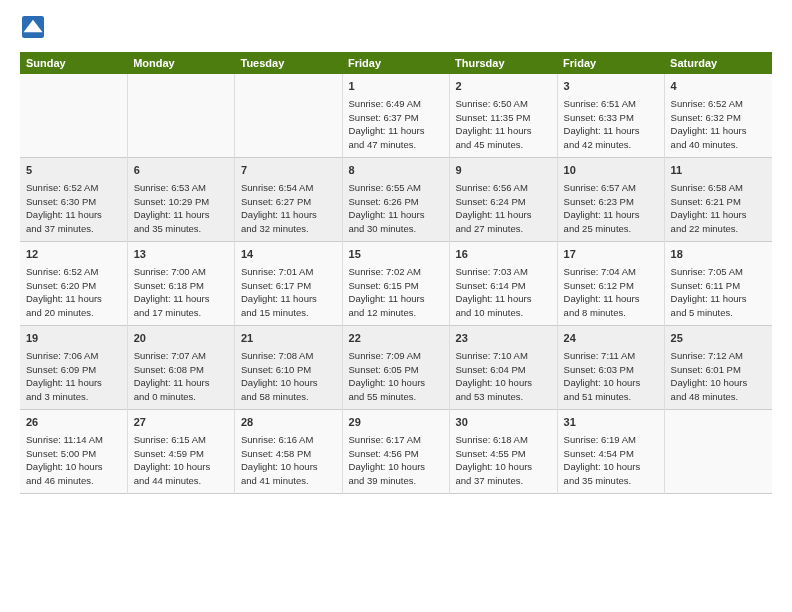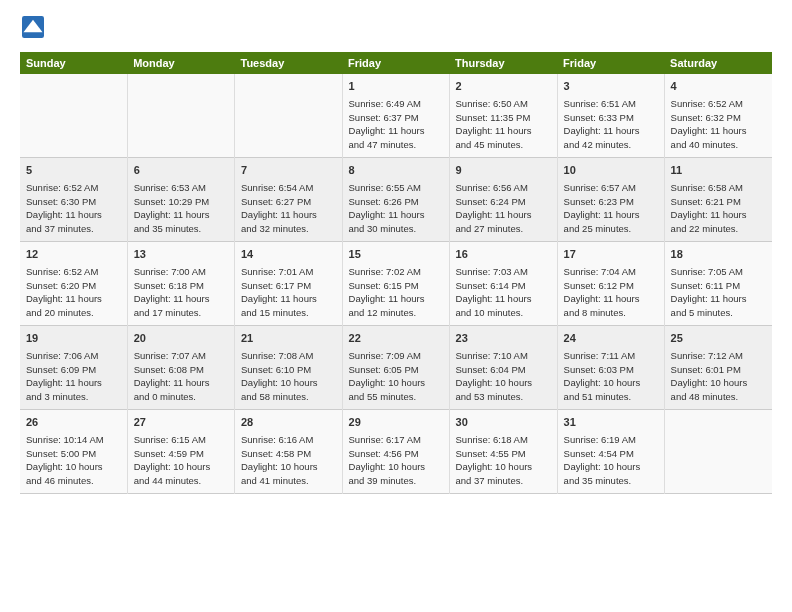--- a/index.html
+++ b/index.html
@@ -304,21 +304,21 @@
             <span class="day-num">25</span>
             <div>Sunrise: 7:12 AM</div>
             <div>Sunset: 6:01 PM</div>
             <div>Daylight: 10 hours</div>
             <div>and 48 minutes.</div>
           </td>
         </tr>
         <tr>
           <td>
             <span class="day-num">26</span>
-            <div>Sunrise: 10:14 AM</div>
+            <div>Sunrise: 11:14 AM</div>
             <div>Sunset: 5:00 PM</div>
             <div>Daylight: 10 hours</div>
             <div>and 46 minutes.</div>
           </td>
           <td>
             <span class="day-num">27</span>
             <div>Sunrise: 6:15 AM</div>
             <div>Sunset: 4:59 PM</div>
             <div>Daylight: 10 hours</div>
             <div>and 44 minutes.</div>

